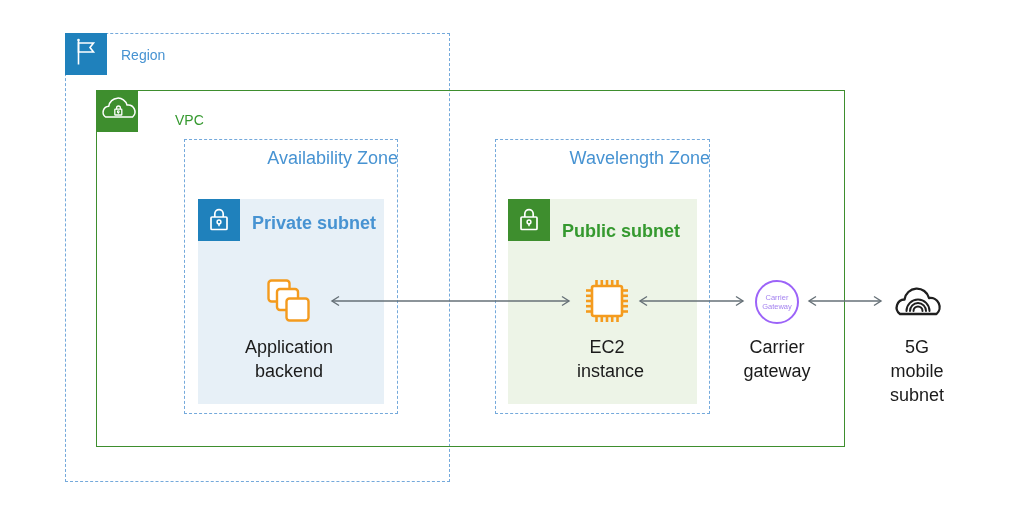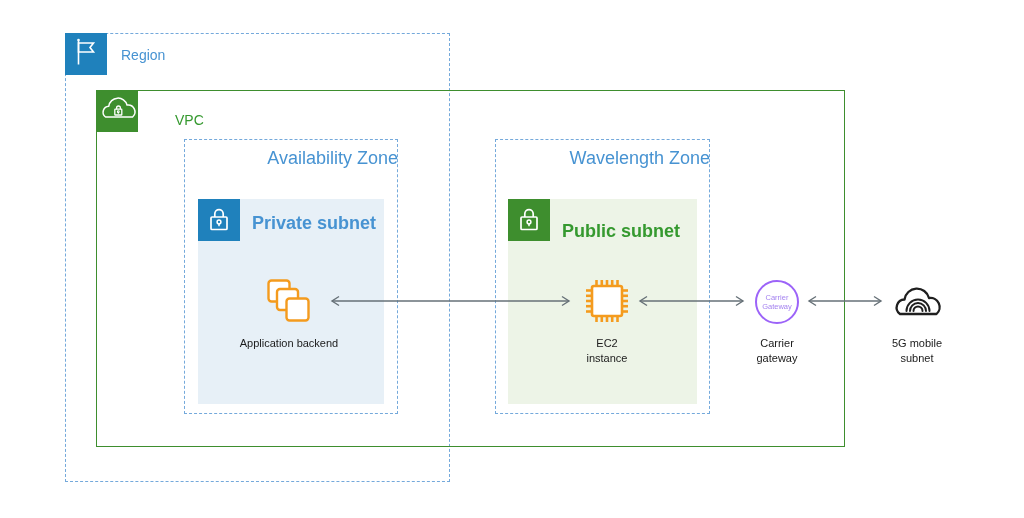--- a/index.html
+++ b/index.html
@@ -28,21 +28,21 @@
   .private-label{left:252px;top:213px;color:var(--blue-text,#4793D2);}
   .public-label{left:562px;top:221px;color:var(--green-text,#35992F);}
   .node-icon{position:absolute;}
   .app-icon{left:265px;top:277px;}
   .ec2-icon{left:583px;top:277px;}
   .fiveg-icon{left:888px;top:278px;}
   .cg-circle{position:absolute;left:755px;top:280px;width:44px;height:44px;box-sizing:border-box;
              border:2.5px solid var(--purple,#9C63F8);border-radius:50%;background:#fff;
              display:flex;align-items:center;justify-content:center;}
   .cg-inner{font-size:7.5px;line-height:1.25;color:var(--purple-light,#A583F0);text-align:center;width:34px;}
-  .node-label{position:absolute;font-size:11px;color:#1B1B1B;text-align:center;line-height:1.32;}
+  .node-label{position:absolute;font-size:18px;color:#1B1B1B;text-align:center;line-height:1.32;}
   .app-label{left:239px;top:336px;width:100px;}
   .ec2-label{left:577px;top:336px;width:60px;}
   .cg-label{left:742px;top:336px;width:70px;}
   .fiveg-label{left:877px;top:336px;width:80px;}
   svg.overlay{position:absolute;left:0;top:0;pointer-events:none;}
   .arrow{stroke:var(--arrow-gray,#667077);stroke-width:1.4;fill:none;}
   .wstroke{stroke:#fff;fill:none;}
   .ostroke{stroke:var(--orange,#F49B1E);}
   .kstroke{stroke:#1F1F1F;fill:none;}
 </style>

